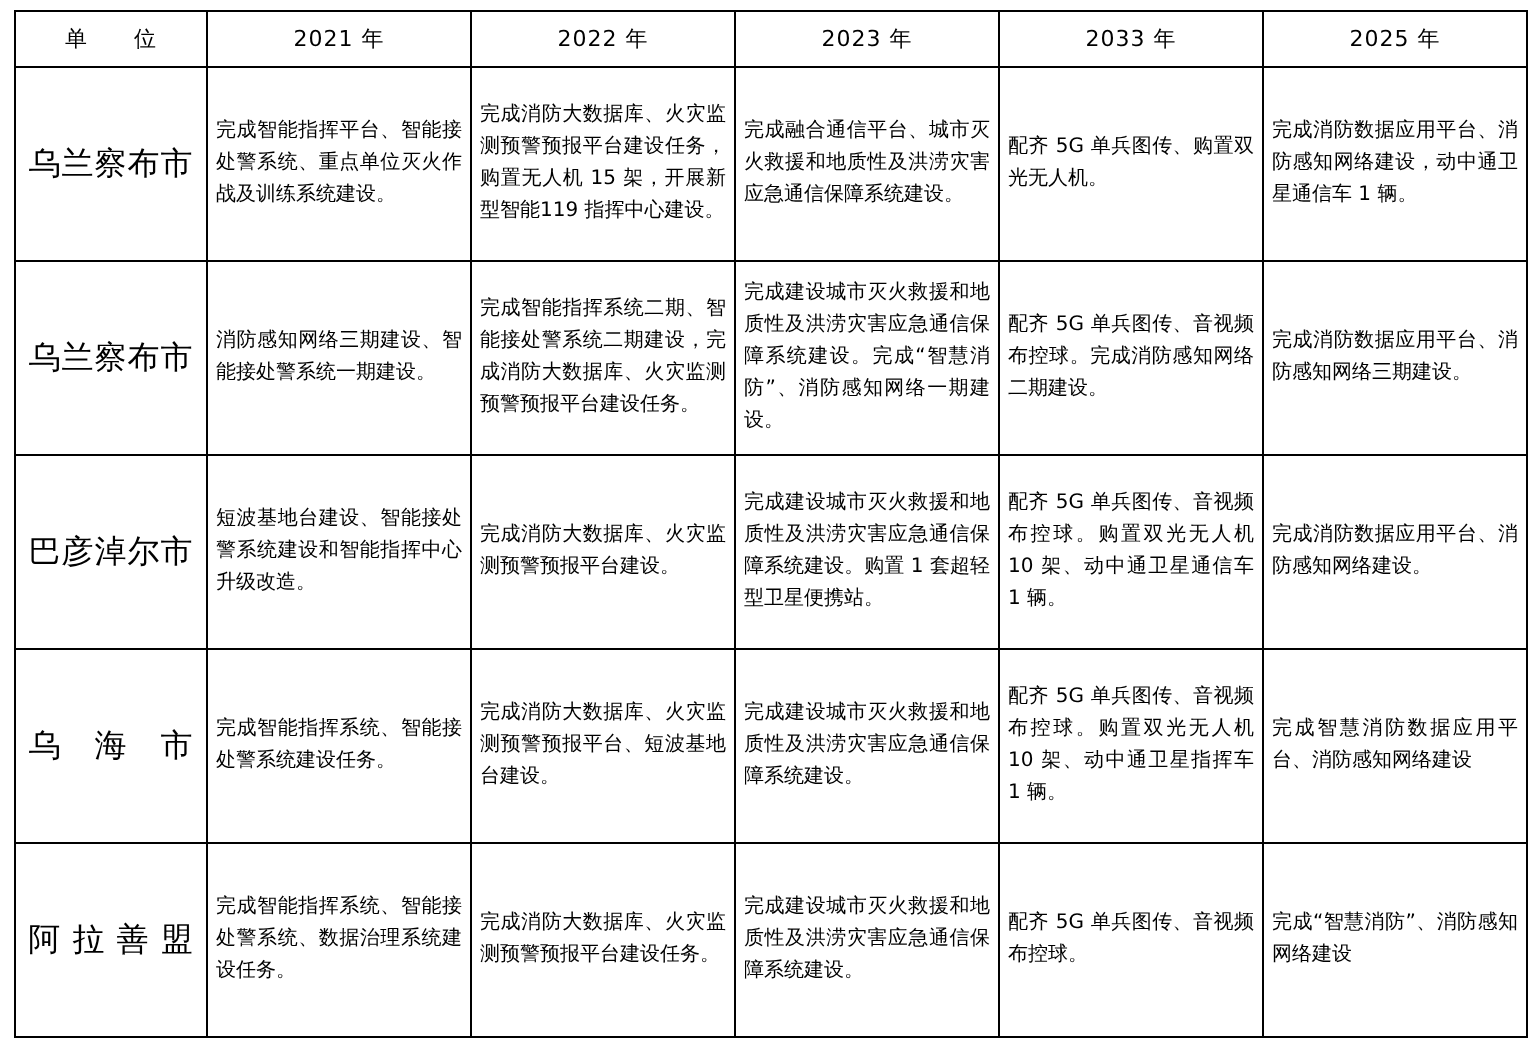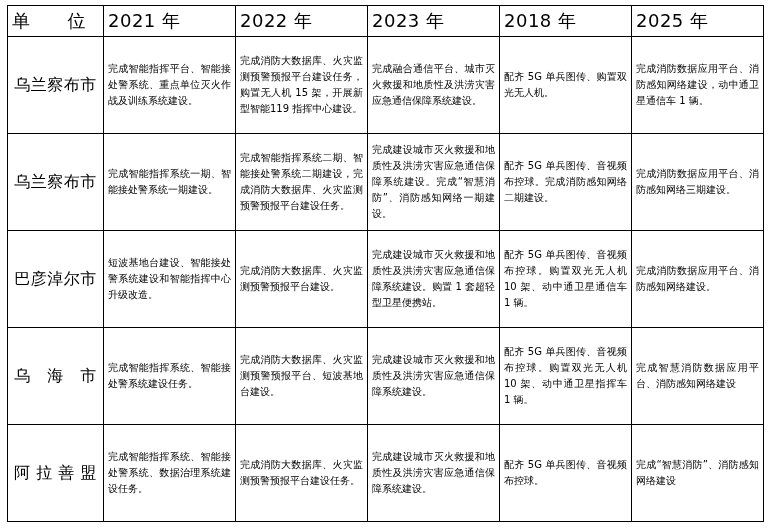--- a/index.html
+++ b/index.html
@@ -30,22 +30,22 @@
   table.plan-table th,
   table.plan-table td {
     border: 1px solid #000000;
     vertical-align: middle;
     padding: 3px 4px;
     box-sizing: border-box;
   }
   thead th {
     height: 28px;
     font-weight: normal;
-    font-size: 18px;
-    text-align: left;
+    font-size: 11px;
+    text-align: center;
     letter-spacing: 0.5px;
   }
   col.c0 { width: 96px; }
   col.c1 { width: 132px; }
   col.c2 { width: 132px; }
   col.c3 { width: 132px; }
   col.c4 { width: 132px; }
   col.c5 { width: 132px; }
 
   td.unit-cell {
@@ -75,36 +75,36 @@
         <col class="c3">
         <col class="c4">
         <col class="c5">
     </colgroup>
     <thead>
       <tr>
         <th>单　　位</th>
         <th>2021 年</th>
         <th>2022 年</th>
         <th>2023 年</th>
-        <th>2018 年</th>
+        <th>2033 年</th>
         <th>2025 年</th>
       </tr>
     </thead>
     <tbody>
       <tr>
         <td class="unit-cell">乌兰察布市</td>
         <td class="body-cell">完成智能指挥平台、智能接处警系统、重点单位灭火作战及训练系统建设。</td>
         <td class="body-cell">完成消防大数据库、火灾监测预警预报平台建设任务，购置无人机 15 架，开展新型智能119 指挥中心建设。</td>
         <td class="body-cell">完成融合通信平台、城市灭火救援和地质性及洪涝灾害应急通信保障系统建设。</td>
         <td class="body-cell">配齐 5G 单兵图传、购置双光无人机。</td>
         <td class="body-cell">完成消防数据应用平台、消防感知网络建设，动中通卫星通信车 1 辆。</td>
       </tr>
       <tr>
         <td class="unit-cell">乌兰察布市</td>
-        <td class="body-cell">完成智能指挥系统一期、智能接处警系统一期建设。</td>
+        <td class="body-cell">消防感知网络三期建设、智能接处警系统一期建设。</td>
         <td class="body-cell">完成智能指挥系统二期、智能接处警系统二期建设，完成消防大数据库、火灾监测预警预报平台建设任务。</td>
         <td class="body-cell">完成建设城市灭火救援和地质性及洪涝灾害应急通信保障系统建设。完成“智慧消防”、消防感知网络一期建设。</td>
         <td class="body-cell">配齐 5G 单兵图传、音视频布控球。完成消防感知网络二期建设。</td>
         <td class="body-cell">完成消防数据应用平台、消防感知网络三期建设。</td>
       </tr>
       <tr>
         <td class="unit-cell">巴彦淖尔市</td>
         <td class="body-cell">短波基地台建设、智能接处警系统建设和智能指挥中心升级改造。</td>
         <td class="body-cell">完成消防大数据库、火灾监测预警预报平台建设。</td>
         <td class="body-cell">完成建设城市灭火救援和地质性及洪涝灾害应急通信保障系统建设。购置 1 套超轻型卫星便携站。</td>

